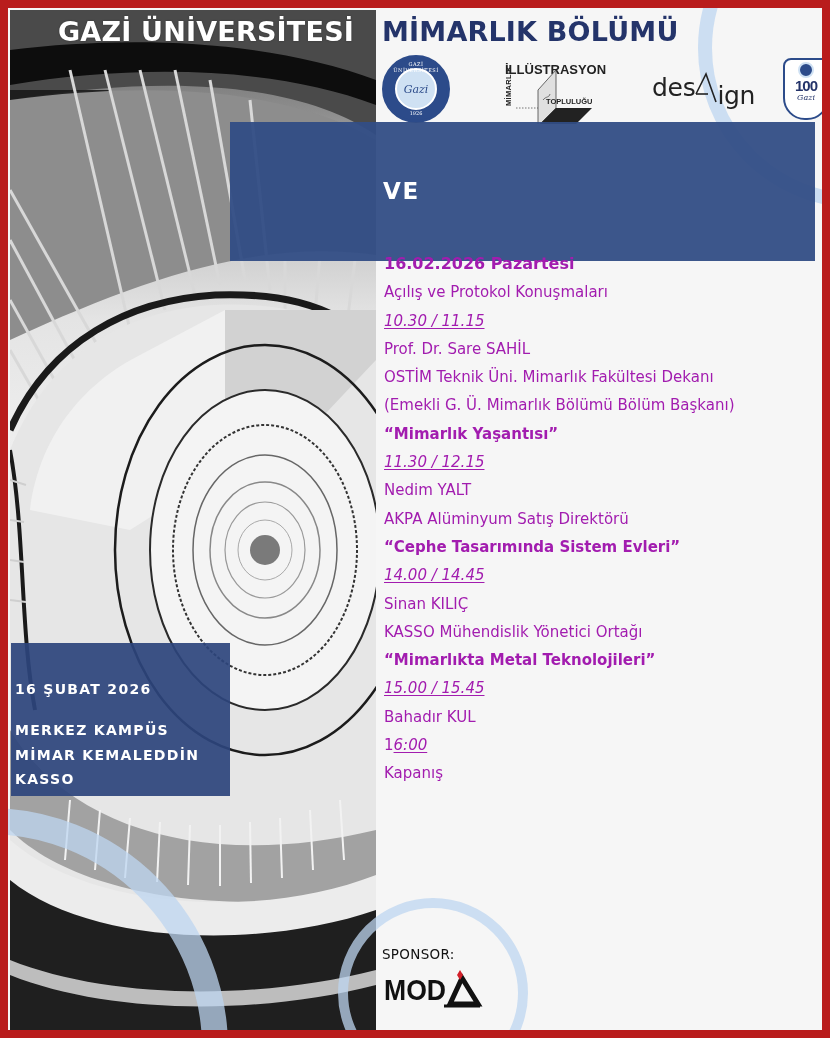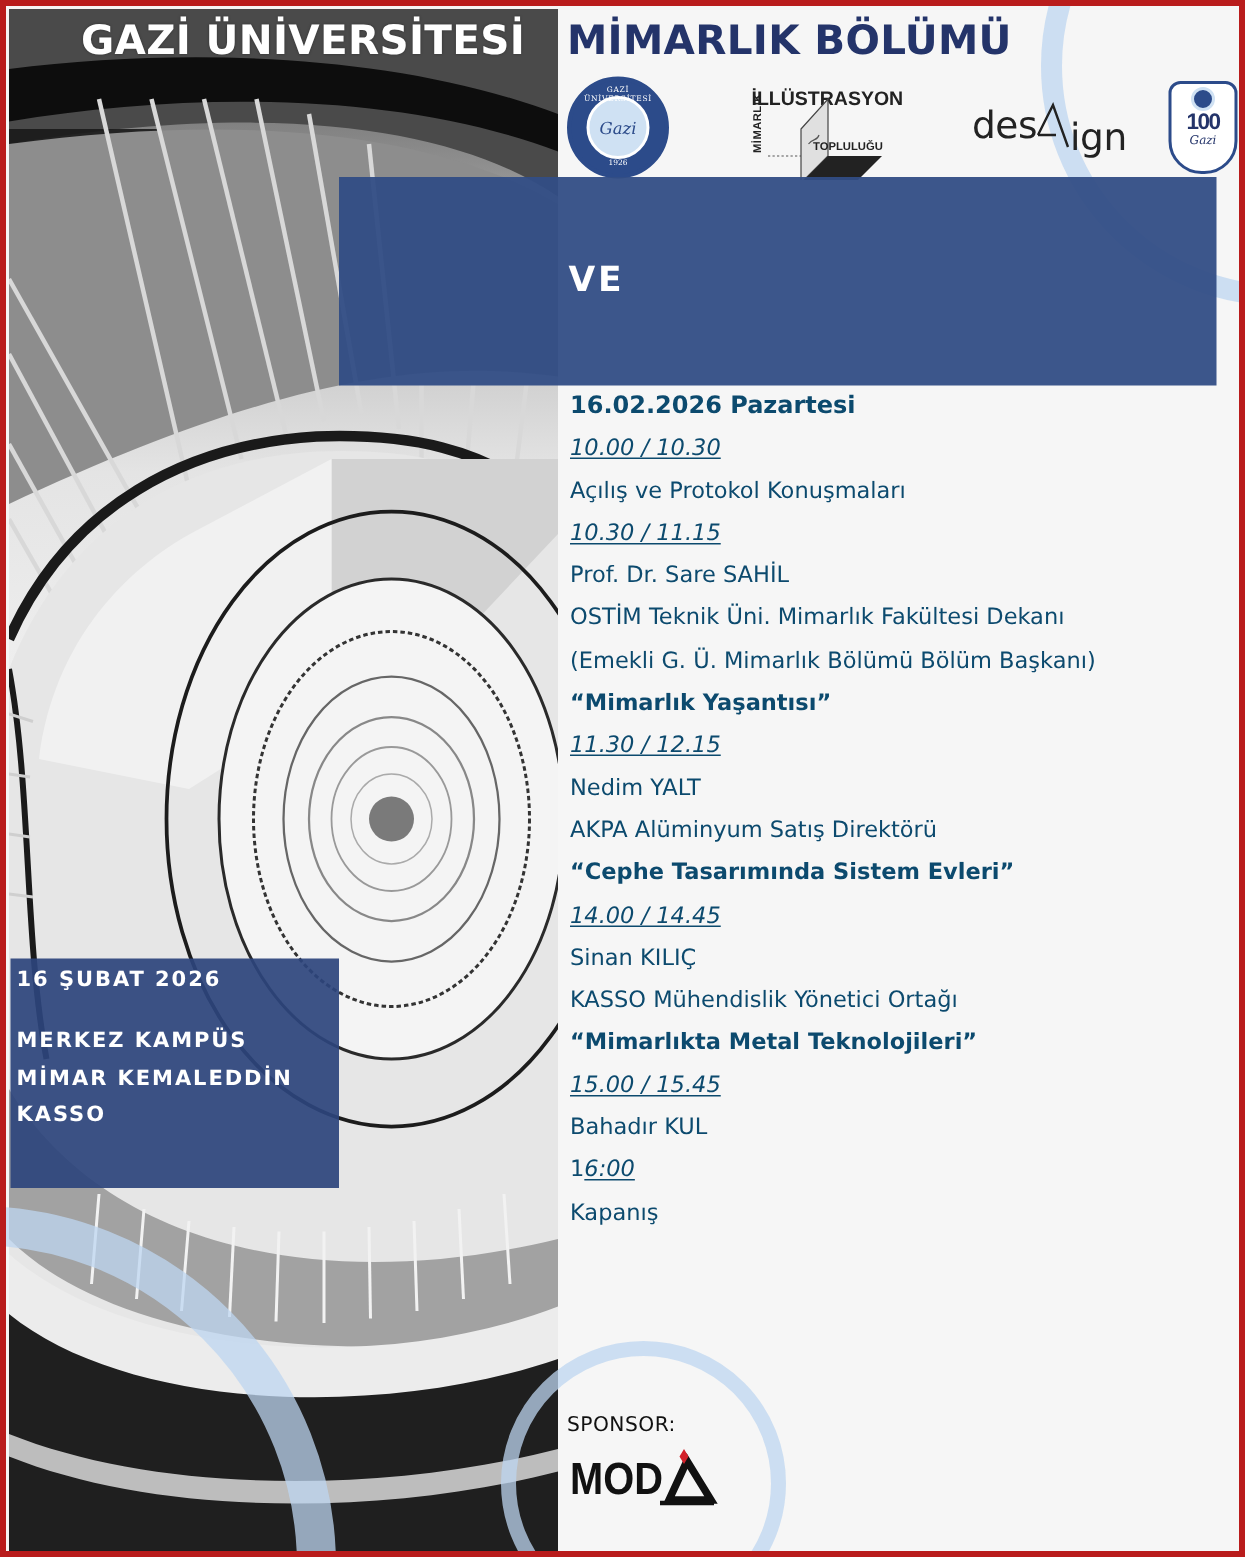--- a/index.html
+++ b/index.html
@@ -1,18 +1,18 @@
 <!DOCTYPE html>
 <html><head>
   <meta charset="utf-8">
   <style>
     * { box-sizing: border-box; margin: 0; padding: 0; }
     html, body { width: 830px; height: 1038px; overflow: hidden; background: #f6f6f6; }
     body { position: relative; font-family: "DejaVu Sans", sans-serif; }
-    .frame { position: absolute; left: 0; top: 0; width: 830px; height: 1038px; border: 4px solid #b91c1c; background: #f6f6f6; overflow: hidden; padding-left: 15px; }
+    .frame { position: absolute; left: 0; top: 0; width: 830px; height: 1038px; border: 8px solid #b91c1c; background: #f6f6f6; overflow: hidden; padding-left: 15px; }
 
     
     .photo { position: absolute; left: 2px; top: 2px; width: 366px; height: 1030px; overflow: hidden;
       background: linear-gradient(180deg, #5d5d5d 0%, #8e8e8e 10%, #bdbdbd 18%, #e4e4e4 30%, #f0f0f0 45%, #dadada 60%, #bfbfbf 72%, #9a9a9a 78%, #262626 82%, #2b2b2b 86%, #d9d9d9 88%, #3a3a3a 92%, #1e1e1e 100%); }
     .photo svg { position: absolute; left: 0; top: 0; }
 
     
     .ring { position: absolute; border-radius: 50%; border-style: solid; border-color: rgba(189, 214, 240, 0.75); pointer-events: none; }
 
     
@@ -37,30 +37,30 @@
     .logo-100 { left: 775px; top: 50px; width: 46px; height: 62px; border: 2.5px solid #2c4b8a; border-radius: 8px 8px 22px 22px; background: #fff; display: flex; flex-direction: column; align-items: center; }
     .logo-100 .dot { width: 16px; height: 16px; border-radius: 50%; background: #2c4b8a; border: 2px solid #cfe1f3; margin-top: 2px; }
     .logo-100 .n { font-family: "Liberation Sans", sans-serif; font-weight: bold; font-size: 15px; color: #24346a; line-height: 15px; letter-spacing: -1px; }
     .logo-100 .s { font-family: "DejaVu Serif", serif; font-style: italic; font-size: 8px; color: #24346a; }
 
     
     .title-box { position: absolute; left: 222px; top: 114px; width: 585px; height: 139px; background: rgba(50, 77, 133, 0.95); color: #ffffff; font-family: "DejaVu Sans", sans-serif; font-weight: bold; font-size: 23px; letter-spacing: 1.8px; }
     .title-box .l { position: absolute; white-space: nowrap; }
 
     
-    .agenda { position: absolute; left: 376px; top: 252px; width: 440px; font-family: "DejaVu Sans", sans-serif; color: #0c4a6e; font-size: 15px; }
+    .agenda { position: absolute; left: 376px; top: 242px; width: 440px; font-family: "DejaVu Sans", sans-serif; color: #a21caf; font-size: 15px; }
     .agenda .row { height: 28.3px; line-height: 28.3px; white-space: nowrap; }
     .agenda .date { font-weight: bold; font-size: 16px; }
     .agenda .time { font-style: italic; text-decoration: underline; text-underline-offset: 2px; }
     .agenda .topic { font-weight: bold; }
     .agenda .plain { }
 
     
     .info-box { position: absolute; left: 3px; top: 635px; width: 219px; height: 153px; background: rgba(44, 68, 124, 0.92); color: #fff; font-family: "DejaVu Sans", sans-serif; font-weight: bold; font-size: 14px; letter-spacing: 1.3px; }
-    .info-box .l { position: absolute; left: 4px; white-space: nowrap; }
+    .info-box .l { position: absolute; left: 4px; white-space: nowrap; margin-top: 32px; }
 
     
     .sponsor-label { position: absolute; left: 374px; top: 938px; font-family: "DejaVu Sans", sans-serif; font-size: 13.5px; color: #111; letter-spacing: 0.3px; }
     .sponsor-logo { position: absolute; left: 376px; top: 962px; width: 100px; height: 40px; }
   </style>
 </head>
 <body>
 
 <div class="frame">
 
@@ -171,21 +171,20 @@
     <span class="n">100</span>
     <span class="s">Gazi</span>
   </div>
 
   <div class="title-box">
     <span class="l" style="left:153px; top:56px;">VE</span>
   </div>
 
   <div class="agenda">
     <div class="row date">16.02.2026 Pazartesi</div>
-    <div class="row time">10.00 / 10.30</div>
     <div class="row plain">Açılış ve Protokol Konuşmaları</div>
     <div class="row time">10.30 / 11.15</div>
     <div class="row plain">Prof. Dr. Sare SAHİL</div>
     <div class="row plain">OSTİM Teknik Üni. Mimarlık Fakültesi Dekanı</div>
     <div class="row plain">(Emekli G. Ü. Mimarlık Bölümü Bölüm Başkanı)</div>
     <div class="row topic">“Mimarlık Yaşantısı”</div>
     <div class="row time">11.30 / 12.15</div>
     <div class="row plain">Nedim YALT</div>
     <div class="row plain">AKPA Alüminyum Satış Direktörü</div>
     <div class="row topic">“Cephe Tasarımında Sistem Evleri”</div>

